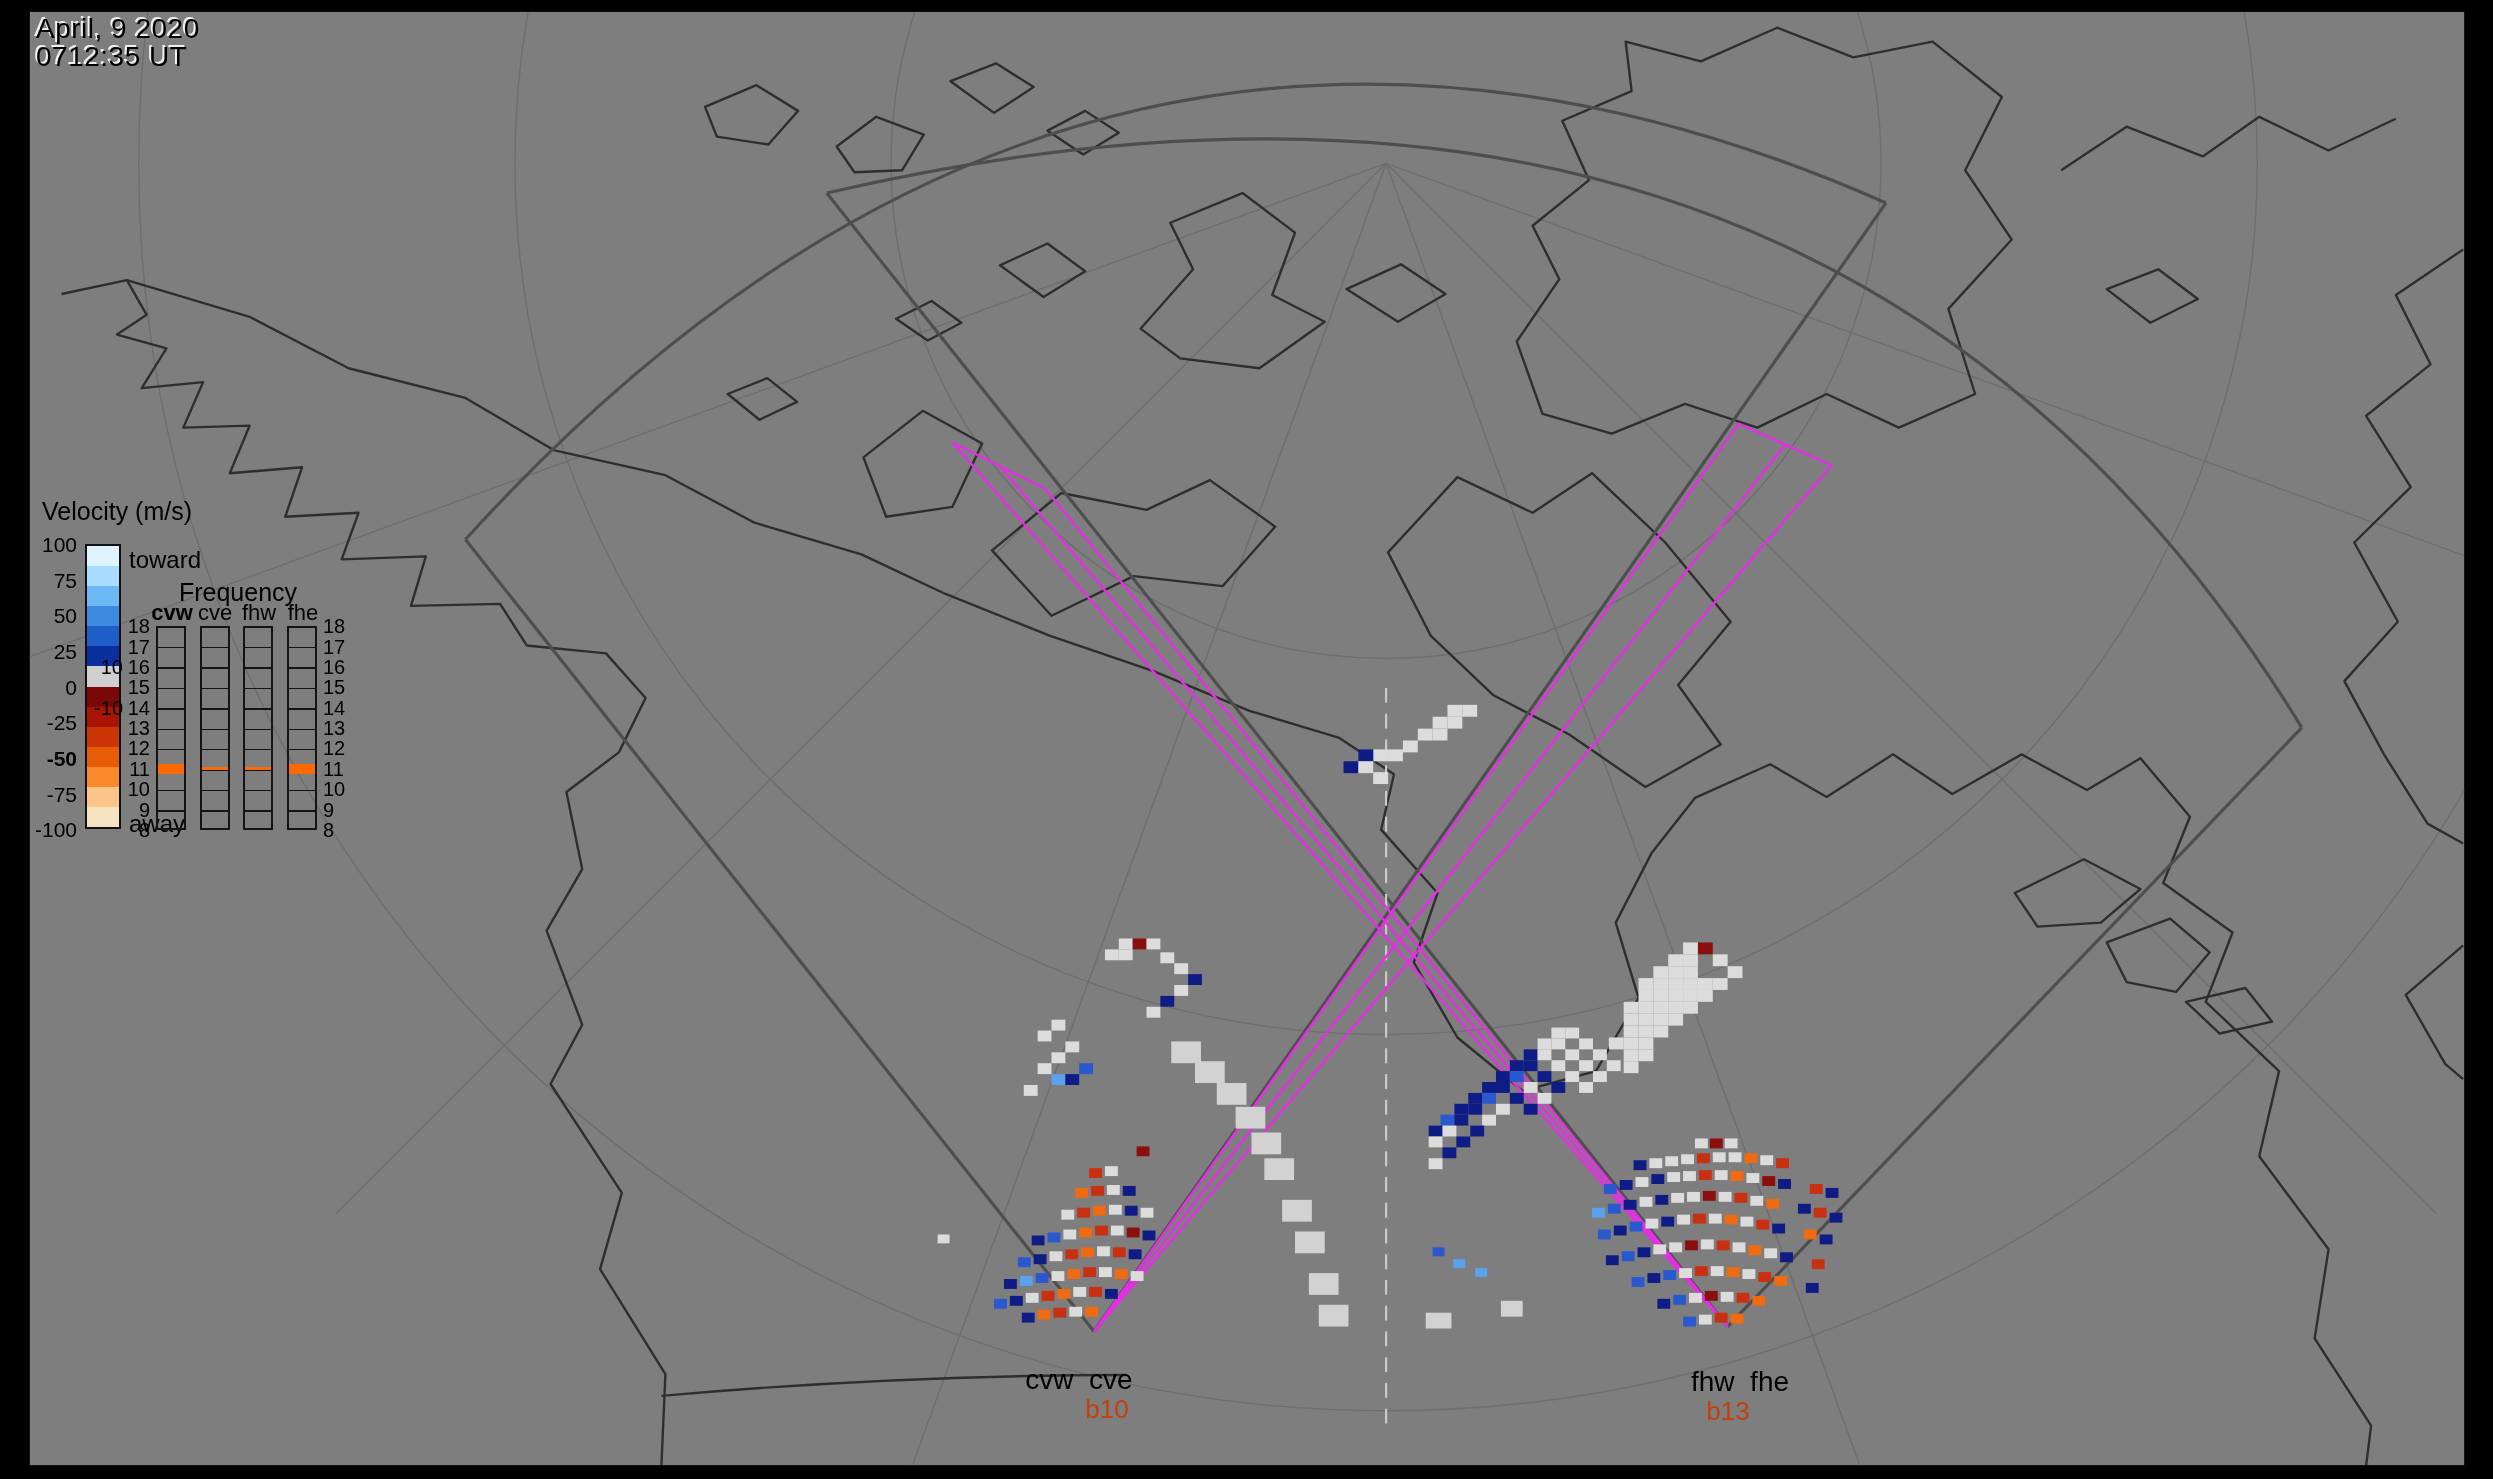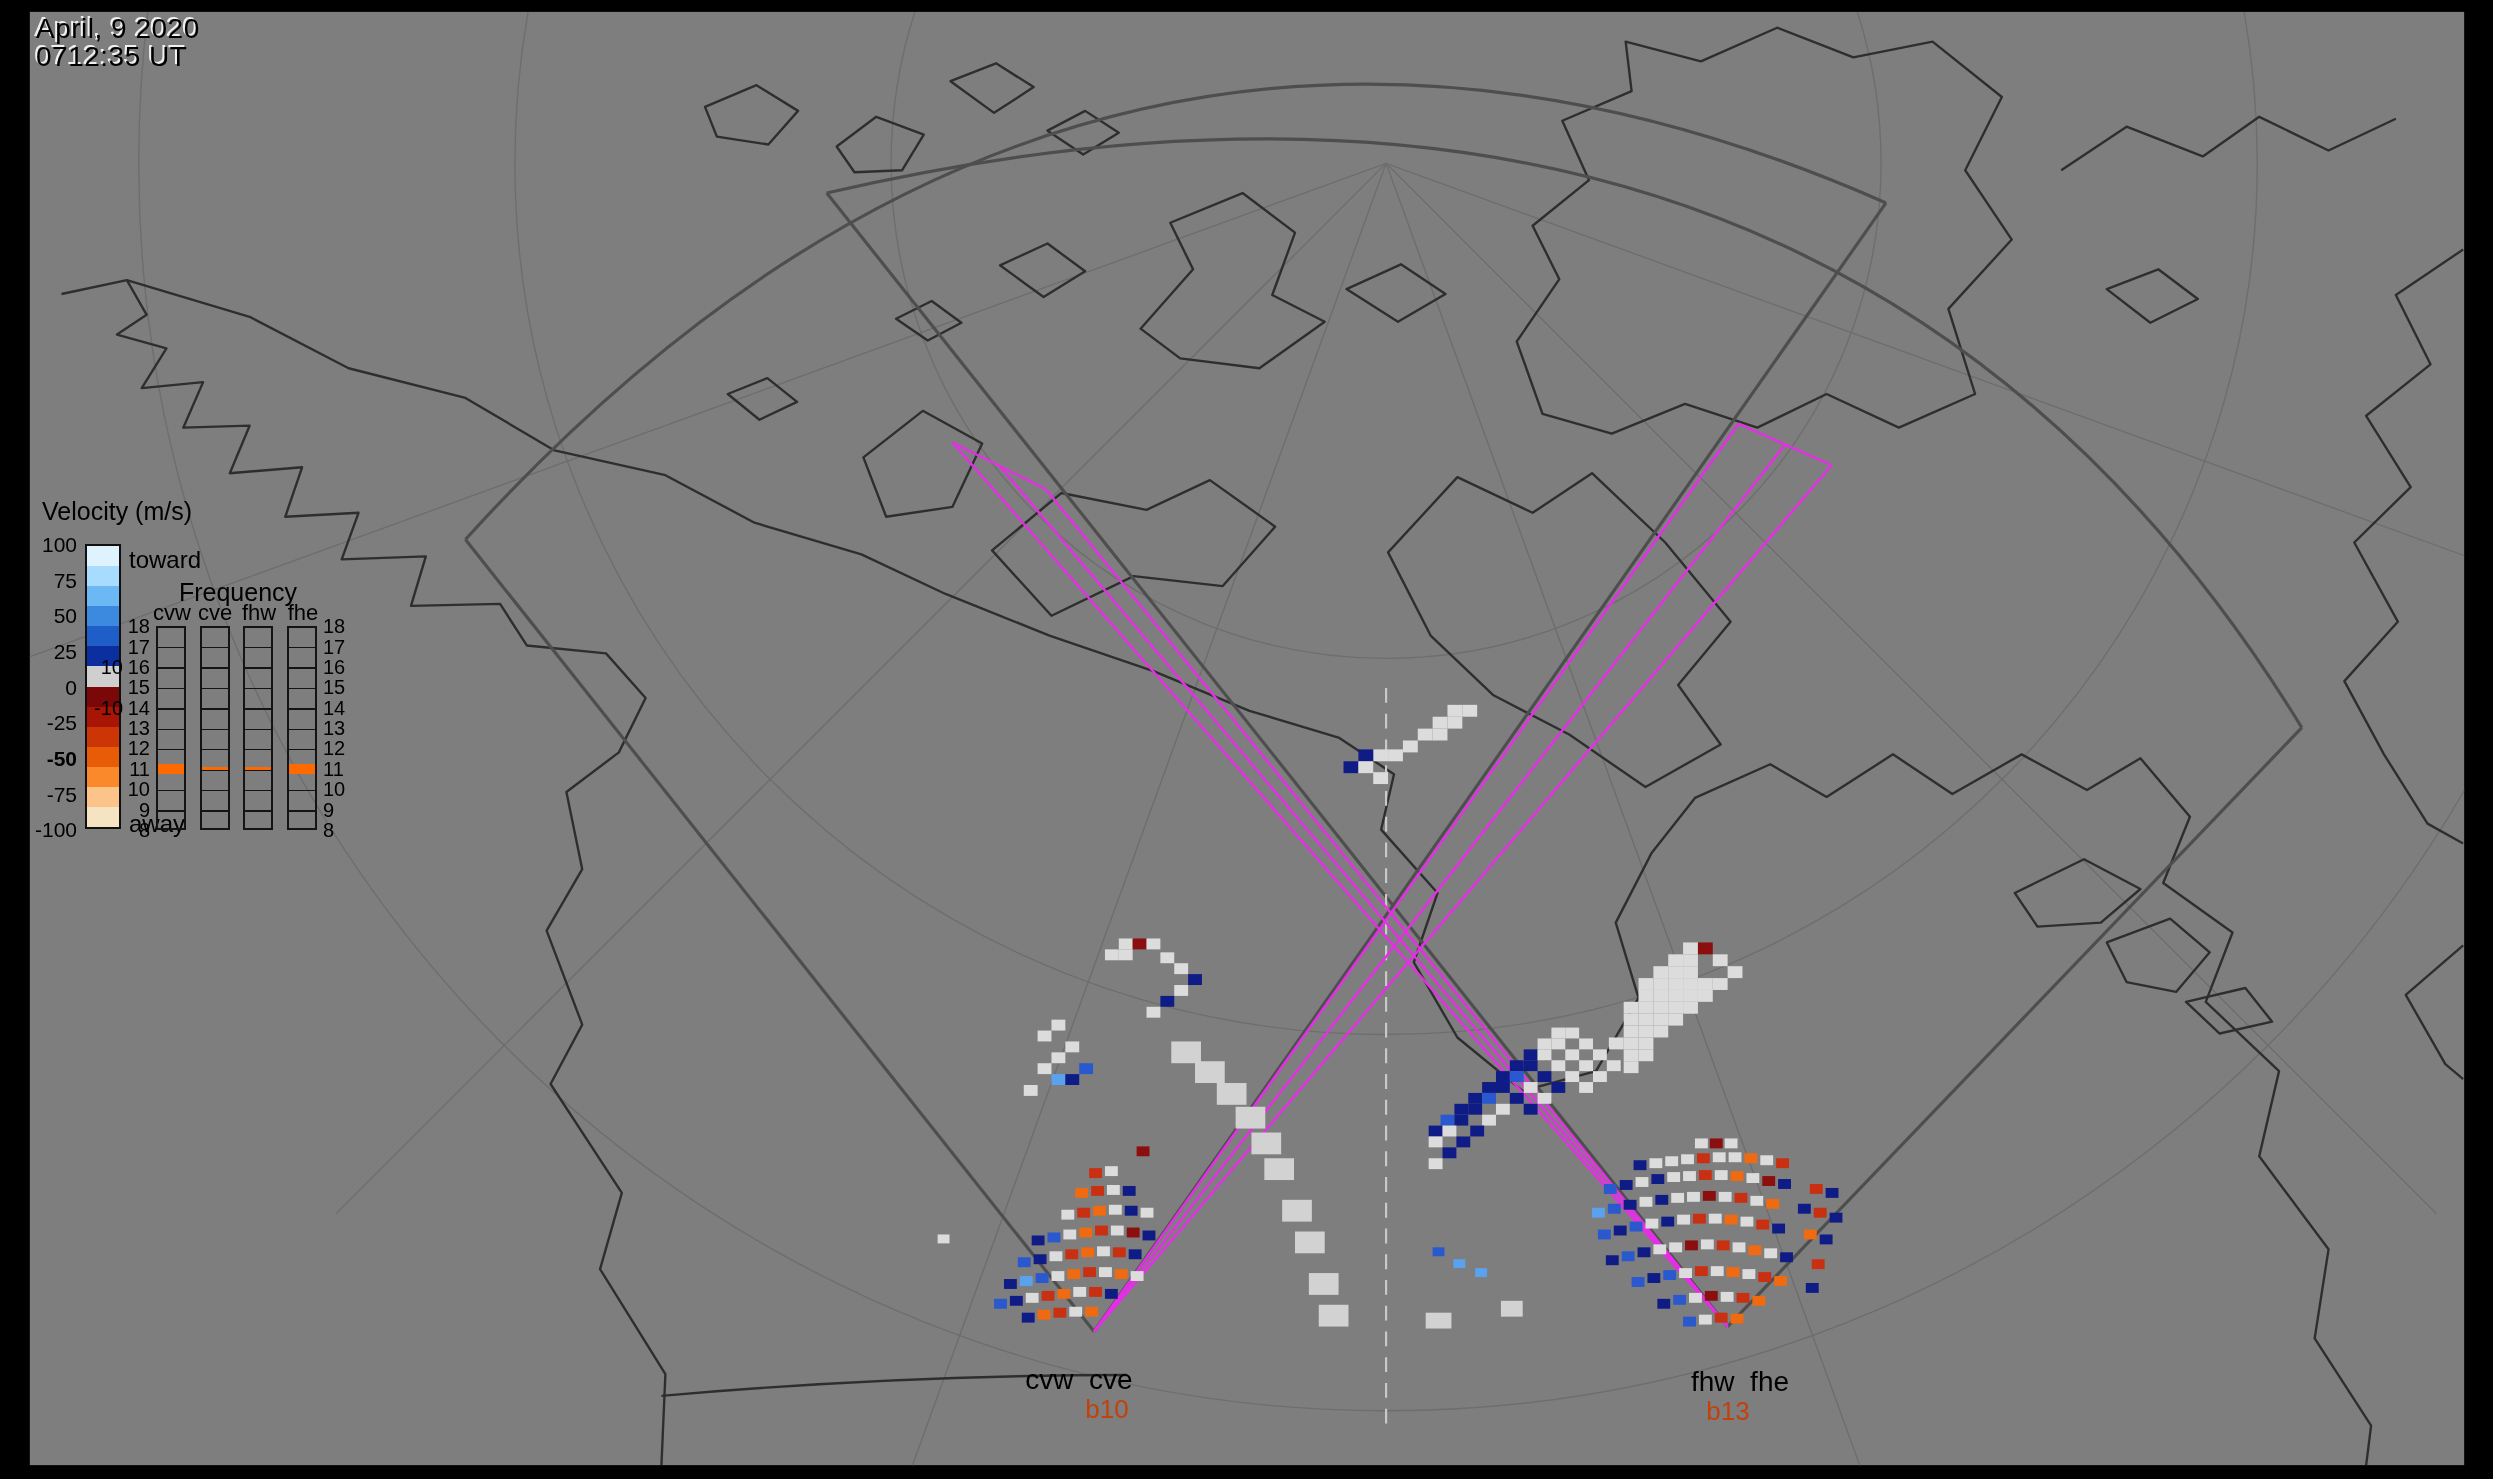--- a/index.html
+++ b/index.html
@@ -438,21 +438,21 @@
       <div style="background: rgb(232, 92, 8);"></div>
       <div style="background: rgb(249, 137, 42);"></div>
       <div style="background: rgb(252, 196, 136);"></div>
       <div style="background: rgb(246, 227, 194);"></div>
     </div>
   <div class="lbl side-lbl" style="left:129px;top:546px">toward</div>
   <div class="lbl side-lbl" style="left:129px;top:810px">away</div>
 
   <div id="freq-title">Frequency</div>
   <div id="freq-headers">
-      <div class="fhead" style="left: 16px;">cvw</div>
+      <div class="fhead" style="left: 16px; font-weight: bold;">cvw</div>
       <div class="fhead" style="left: 59px;">cve</div>
       <div class="fhead" style="left: 103px;">fhw</div>
       <div class="fhead" style="left: 147px; text-align: center;">fhe</div>
     </div>
   <div id="freq-inner">
       <div class="ftick rt" style="top: 30px;">10</div>
       <div class="ftick rt" style="top: 71px;">-10</div>
     </div>
   <div id="freq-ticks-left">
       <div class="ftick rt" style="top: -11px;">18</div>

